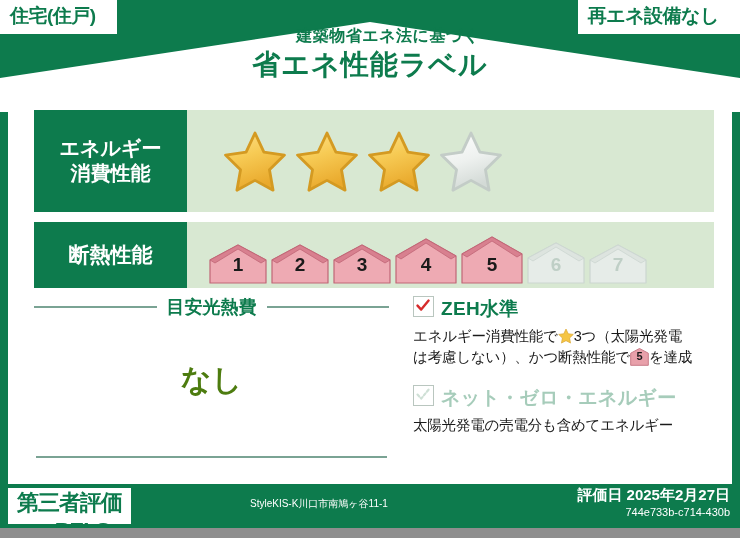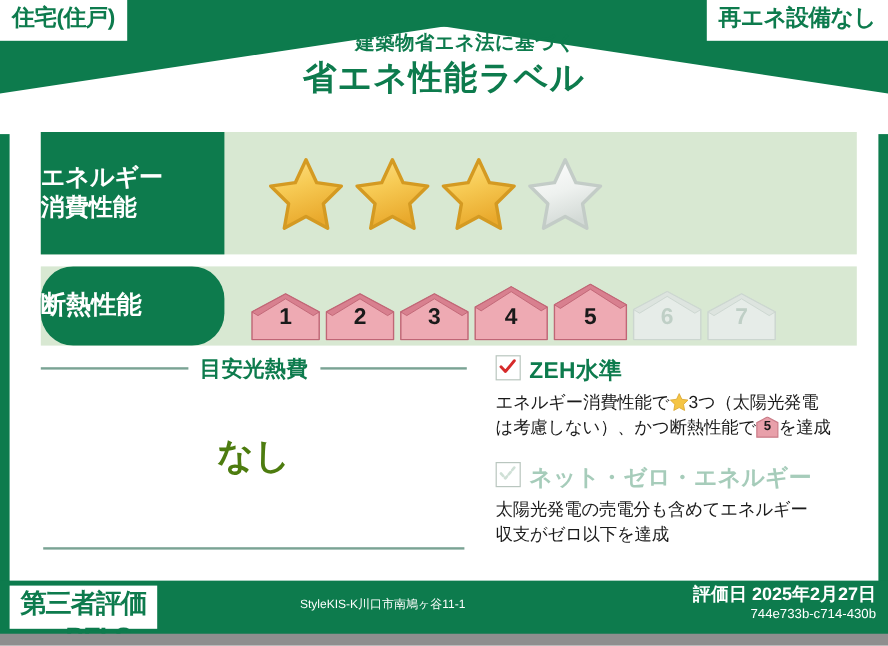--- a/index.html
+++ b/index.html
@@ -15,21 +15,21 @@
     overflow:hidden;
   }
   
   .corner-tag{
     position:absolute;top:0;
     background:#ffffff;
     color:#0d7b4d;
     font-weight:bold;
     font-size:19px;
     line-height:30px;
-    padding:1px 10px 3px 10px;
+    padding:1px 21px 3px 10px;
     white-space:nowrap;
     letter-spacing:-0.5px;
   }
   .corner-tag.left{left:0;}
   .corner-tag.right{right:0;}
 
   
   .roof{
     position:absolute;left:0;top:22px;width:740px;height:90px;
     background:#ffffff;
@@ -66,25 +66,25 @@
     display:flex;align-items:stretch;
   }
   .perf-row.energy{top:10px;height:102px;}
   .perf-row.insul{top:122px;height:66px;}
   .perf-label{
     width:153px;flex:0 0 153px;
     background:#0d7b4d;
     color:#ffffff;
     font-weight:bold;
     display:flex;flex-direction:column;
-    justify-content:center;
+    align-items:center;justify-content:center;
     line-height:1.25;
   }
   .perf-row.energy .perf-label{font-size:20px;}
-  .perf-row.insul .perf-label{font-size:21px;border-radius:27px;}
+  .perf-row.insul .perf-label{font-size:21px;}
   .perf-value{
     flex:1;display:flex;align-items:center;
     padding-left:36px;
   }
   .perf-row.insul .perf-value{padding-left:22px;align-items:flex-end;padding-bottom:4px;}
 
   
   .star{
     width:64px;height:62px;margin-right:8px;flex:0 0 64px;
   }
@@ -361,21 +361,21 @@
 
       <div class="crit-block2">
         <div class="crit-head">
           <div class="chkbox">
             <svg width="16" height="16" viewBox="0 0 16 16">
               <path d="M2.5 7.6 L6.2 11.6 L13.6 2.6" stroke="#cfe0d6" stroke-width="2.2" fill="none" stroke-linecap="round" stroke-linejoin="round" stroke-dasharray="2.6 2.2"></path>
             </svg>
           </div>
           <div class="crit-title off">ネット・ゼロ・エネルギー</div>
         </div>
-        <div class="crit-desc"><span>太陽光発電の売電分も含めてエネルギー</span><br><span>収支がゼロ以下を達成</span></div>
+        <div class="crit-desc"><span>太陽光発電の売電分も含めてエネルギー</span><br></div>
       </div>
 
     </div>
   </div>
 
   <div class="footer">
     <div class="bels-box">
       <span class="bels-jp">第三者評価</span>
       <span class="bels-en">BELS</span>
     </div>

